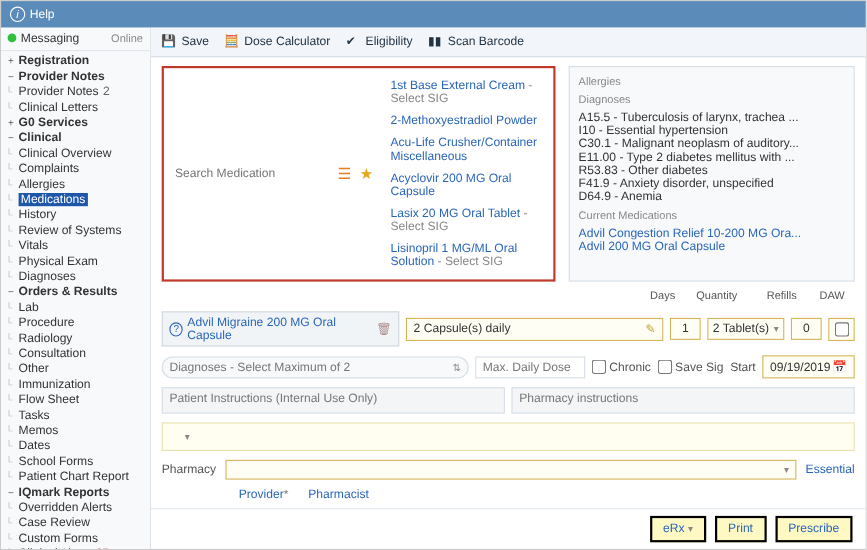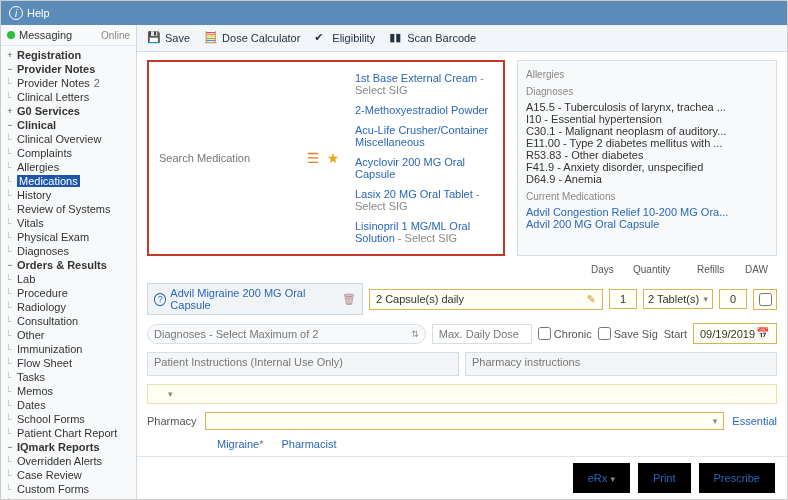--- a/index.html
+++ b/index.html
@@ -61,21 +61,21 @@
 .chk { display:flex; align-items:center; gap:3px; color:#555; }
 .date { width:84px; display:flex; align-items:center; justify-content:space-between; }
 .half { flex: 1; color:#777; height: 24px; border:1px solid #d6dee6; background:#f3f5f7; padding:3px 6px; }
 .yellow-block { background:#fffef0; border:1px solid #e8e0b2; height:26px; display:flex; align-items:center; padding:0 20px; }
 .pharm-row { display:flex; align-items:center; gap:8px; }
 .pharm-select { flex:1; display:flex; align-items:center; justify-content:space-between; border:1px solid #d6b45a; background:#fffef4; padding:3px 6px; }
 .plinks { display:flex; gap:18px; padding-left:70px; }
 .plink { color:#2a66b8; cursor:pointer; }
 .star { color:#777; }
 .footer { display:flex; justify-content:flex-end; gap:8px; padding:6px 12px; border-top:1px solid #e0e6ec; }
-.fbtn { border:5px solid #000000; color:#2a66b8; background:#000000; padding:4px 10px; cursor:pointer; font-size:11px; }
+.fbtn { border:2px solid #000000; color:#2a66b8; background:#fef9c3; padding:4px 10px; cursor:pointer; font-size:11px; }
 .caret { color:#888; font-size:9px; }
 .pencil { color:#c49b2e; }
 .list-icon { color:#e67e22; font-size:14px; }
 .star-icon { color:#e6a817; font-size:14px; }
 </style>
 </head>
 <body>
 
 <div class="app">
   <div class="topbar">
@@ -346,21 +346,21 @@
 
         <div class="pharm-row">
           <span style="color:#555;">Pharmacy</span>
           <div class="pharm-select">
               <span></span>
               <span class="caret">▾</span>
             </div>
           <span class="plink">Essential</span>
         </div>
         <div class="plinks">
-          <span class="plink"><span>Migraine</span><span class="star">*</span></span>
+          <span class="plink"><span>Provider</span><span class="star">*</span></span>
           <span class="plink">Pharmacist</span>
         </div>
       </div>
 
       <div class="footer">
         <button class="fbtn"><span>eRx</span> <span class="caret">▾</span></button>
         <button class="fbtn">Print</button>
         <button class="fbtn">Prescribe</button>
       </div>
     </div>

